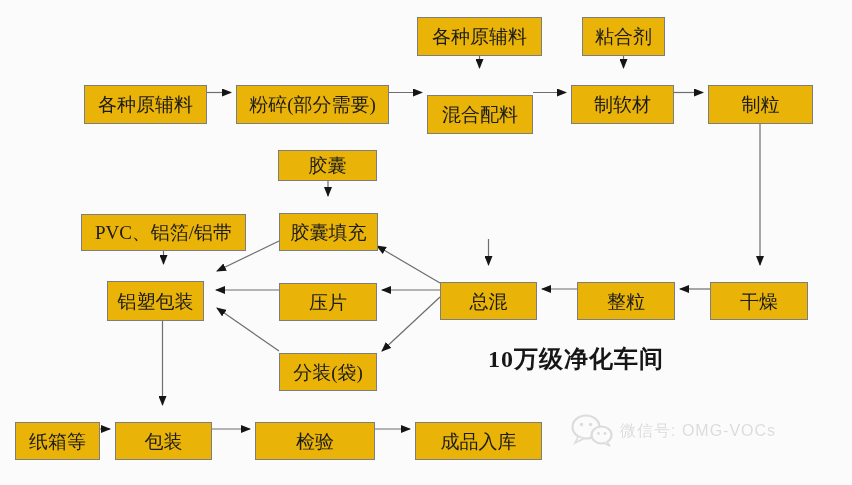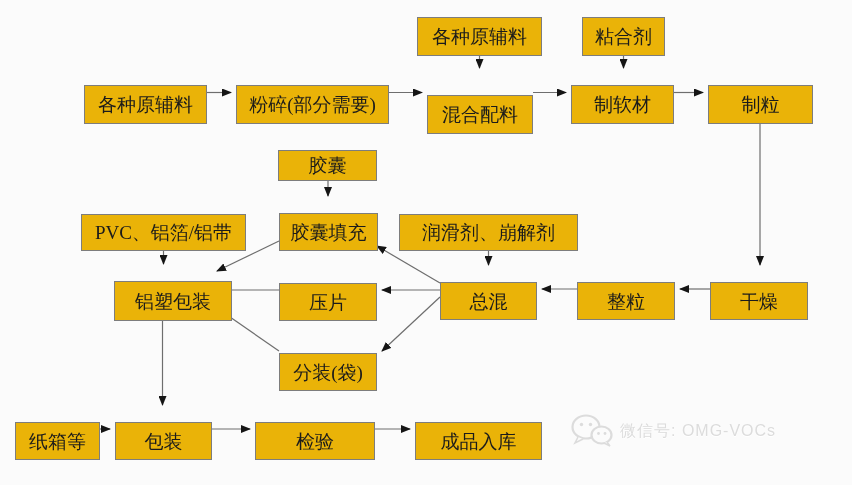--- a/index.html
+++ b/index.html
@@ -105,35 +105,35 @@
   <div class="node" style="left:84px;top:73px;width:123px;height:39px">各种原辅料</div>
   <div class="node" style="left:236px;top:73px;width:153px;height:39px">粉碎(部分需要)</div>
   <div class="node" style="left:427px;top:83px;width:106px;height:39px">混合配料</div>
   <div class="node" style="left:571px;top:73px;width:103px;height:39px">制软材</div>
   <div class="node" style="left:708px;top:73px;width:105px;height:39px">制粒</div>
 
   <div class="node" style="left:278px;top:138px;width:99px;height:31px">胶囊</div>
 
   <div class="node" style="left:81px;top:202px;width:165px;height:37px">PVC、铝箔/铝带</div>
   <div class="node" style="left:279px;top:201px;width:99px;height:38px">胶囊填充</div>
-  <div class="node" style="left:399px;top:202px;width:179px;height:37px">润滑剂、崩解剂</div>
 
-  <div class="node" style="left:114px;top:269px;width:118px;height:40px">铝塑包装</div>
+  <div class="node" style="left:107px;top:269px;width:97px;height:40px">铝塑包装</div>
   <div class="node" style="left:279px;top:271px;width:98px;height:38px">压片</div>
   <div class="node" style="left:440px;top:270px;width:97px;height:38px">总混</div>
   <div class="node" style="left:577px;top:270px;width:98px;height:38px">整粒</div>
   <div class="node" style="left:710px;top:270px;width:98px;height:38px">干燥</div>
 
   <div class="node" style="left:279px;top:341px;width:98px;height:38px">分装(袋)</div>
 
   <div class="node" style="left:15px;top:410px;width:85px;height:38px">纸箱等</div>
   <div class="node" style="left:115px;top:410px;width:97px;height:38px">包装</div>
   <div class="node" style="left:255px;top:410px;width:120px;height:38px">检验</div>
   <div class="node" style="left:415px;top:410px;width:127px;height:38px">成品入库</div>
 
+  <div class="diagram-title">10万级净化车间</div>
 
   <div class="watermark">
     <svg width="44" height="38" viewBox="0 0 44 38">
       <g stroke="#dcdcdc" stroke-width="2.2" fill="none">
         <ellipse cx="16" cy="15" rx="13.5" ry="11.5"></ellipse>
         <path d="M8,25 L5,31 L13,27" fill="#fbfbfb" stroke-width="1.6"></path>
         <ellipse cx="31.5" cy="23" rx="10" ry="8.5" fill="#fbfbfb"></ellipse>
         <path d="M37,30 L40,34 L34,31" fill="#fbfbfb" stroke-width="1.4"></path>
       </g>
       <g fill="#dcdcdc">

